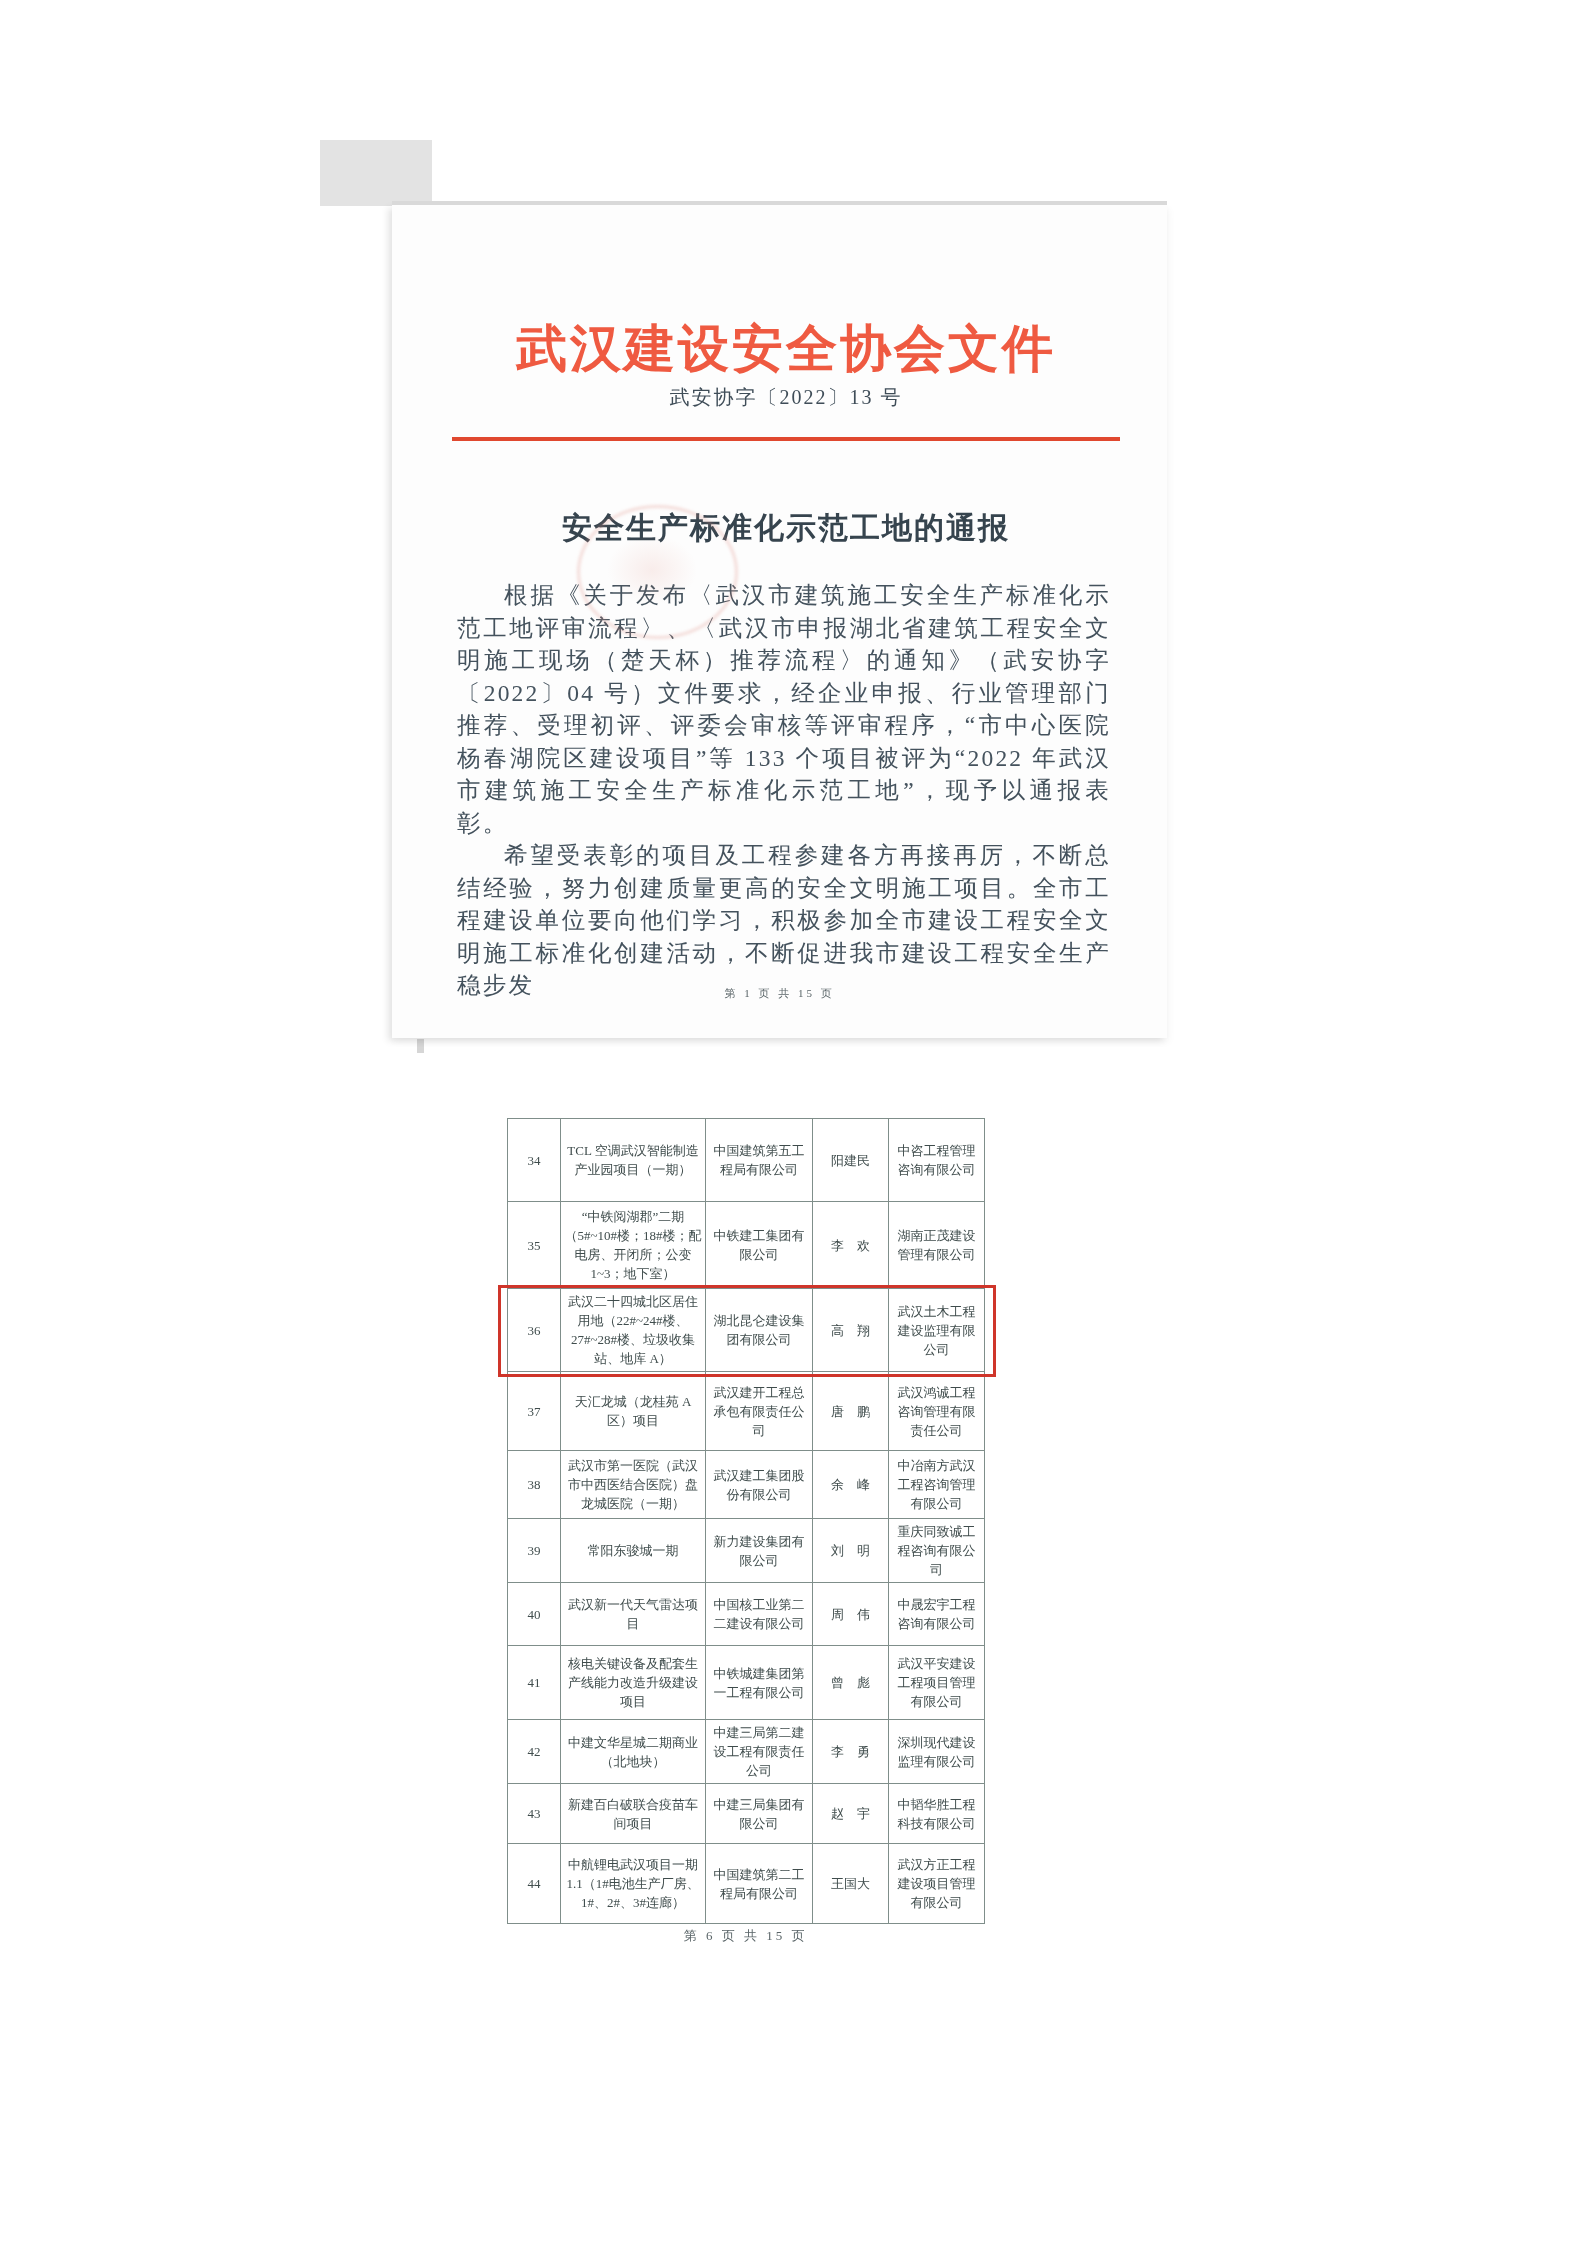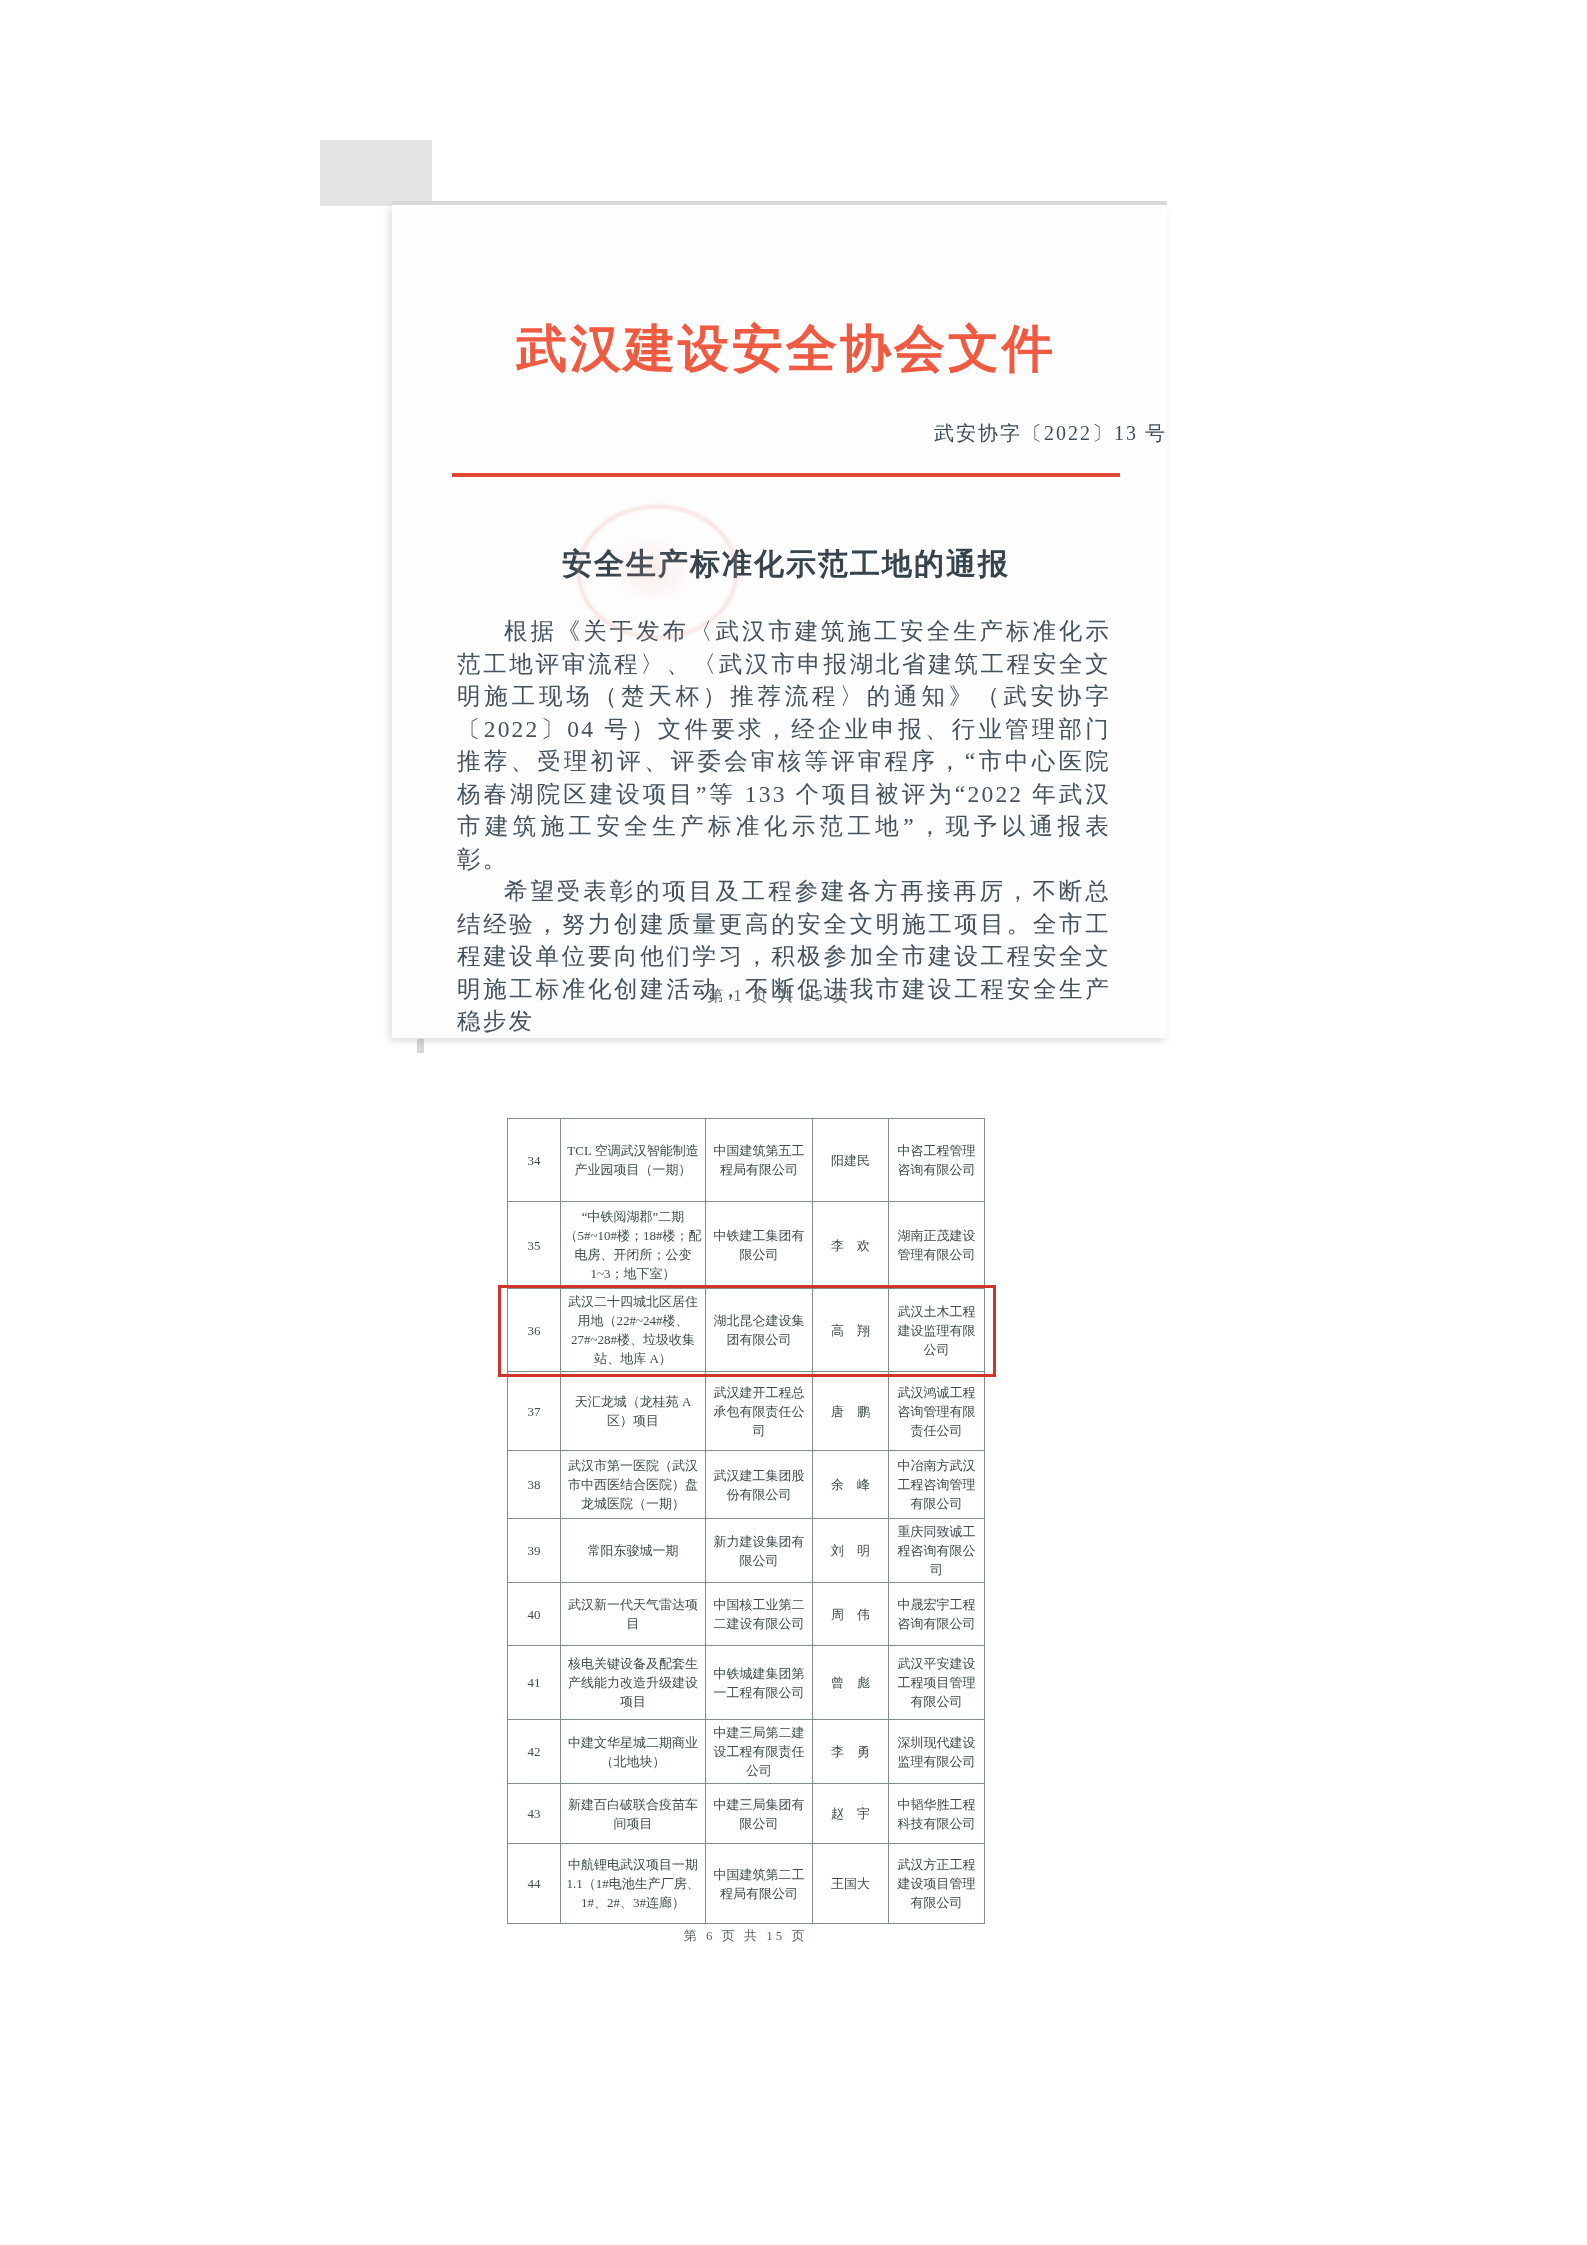--- a/index.html
+++ b/index.html
@@ -9,33 +9,33 @@
   
   .artifact-corner { position:absolute; left:320px; top:140px; width:112px; height:66px; background:#e3e3e3; }
   .artifact-dash { position:absolute; left:417px; top:1039px; width:7px; height:14px; background:#d6d6d6; }
   .artifact-smudge { position:absolute; left:556px; top:1102px; width:70px; height:8px; background:#ececec; border-radius:4px; }
 
   
   .page1 { position:absolute; left:392px; top:205px; width:762px; height:833px; background:#fdfdfd;
            box-shadow: 0 -4px 0 #d9d9d9, -4px 3px 7px rgba(0,0,0,0.10), 2px 4px 8px rgba(0,0,0,0.04); padding-left: 13px; }
   .org-title { margin:110px 0 0 0; text-align:center; font-size:51px; font-weight:bold;
                color:#ef5a41; letter-spacing:3px; white-space:nowrap; }
-  .doc-number { margin-top:36px; text-align:right; font-size:20px; color:#3f4d58; letter-spacing:2px; }
+  .doc-number { text-align:center; font-size:20px; color:#3f4d58; letter-spacing:2px; }
   .red-rule { margin:26px auto 0 auto; width:668px; height:4px; background:#e0482f; }
   .doc-title { margin:18px 0 0 0; text-align:center; font-size:30px; line-height:46px;
                font-weight:bold; color:#36444e; letter-spacing:2px; }
   .stamp { position:absolute; left:185px; top:300px; width:155px; height:128px; border-radius:50%;
            border:3px solid rgba(224,148,138,0.30); filter:blur(1.5px); }
   .stamp-blob { position:absolute; left:215px; top:330px; width:90px; height:70px; border-radius:50%;
            background:radial-gradient(closest-side, rgba(226,160,150,0.18), rgba(226,160,150,0)); }
   .body1 { margin:28px 56px 0 52px; font-size:23.5px; line-height:32.5px; letter-spacing:2.2px;
            color:#44525d; text-align:justify; }
   .body1 p { margin:0; }
   .body1 p.para { text-indent:2em; }
-  .footer1 { position:absolute; left:0; right:0; top:781px; text-align:center; font-size:16px;
+  .footer1 { position:absolute; left:0; right:0; top:781px; text-align:center; font-size:11px;
              color:#5a6568; letter-spacing:3px; }
 
   
   .page2 { position:absolute; left:392px; top:1065px; width:762px; height:905px; background:#ffffff; }
   .table-wrap { position:absolute; left:115px; top:53px; width:477px; }
   table.award { border-collapse:collapse; table-layout:fixed; width:477px; font-size:13px;
                 line-height:19px; color:#3f4c4c; }
   table.award td { border:1px solid #7f8e8a; text-align:center; vertical-align:middle; padding:3px; }
   col.c-no { width:53px; } col.c-project { width:145px; } col.c-contractor { width:107px; }
   col.c-person { width:76px; } col.c-supervisor { width:96px; }

